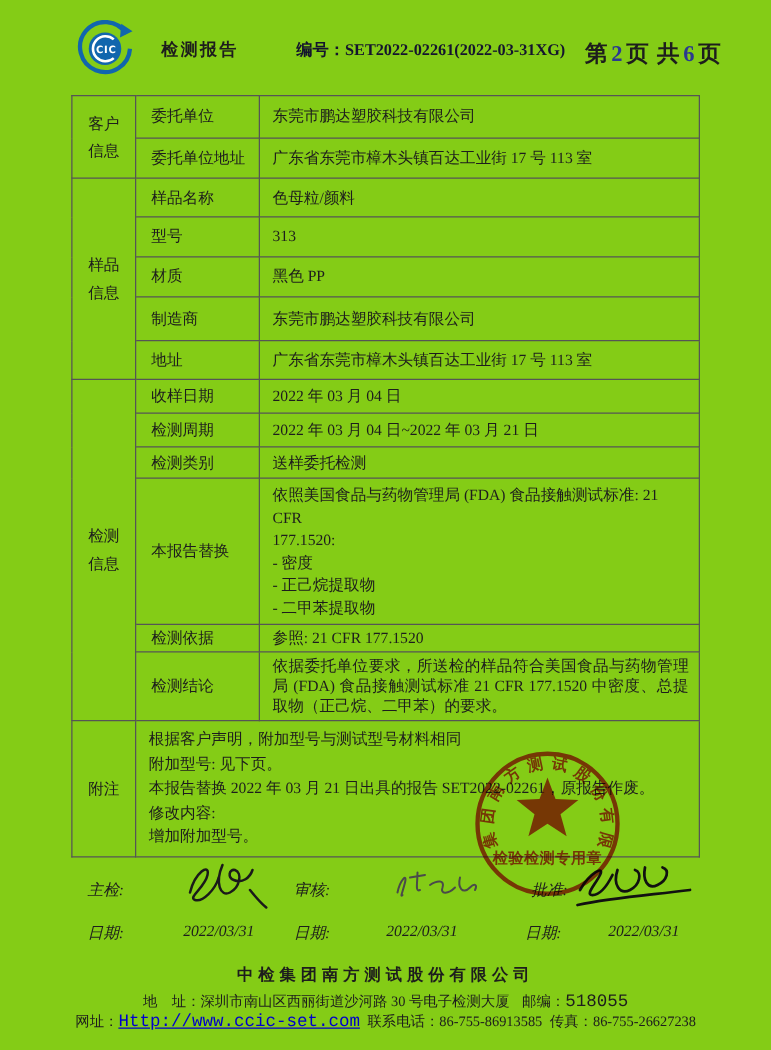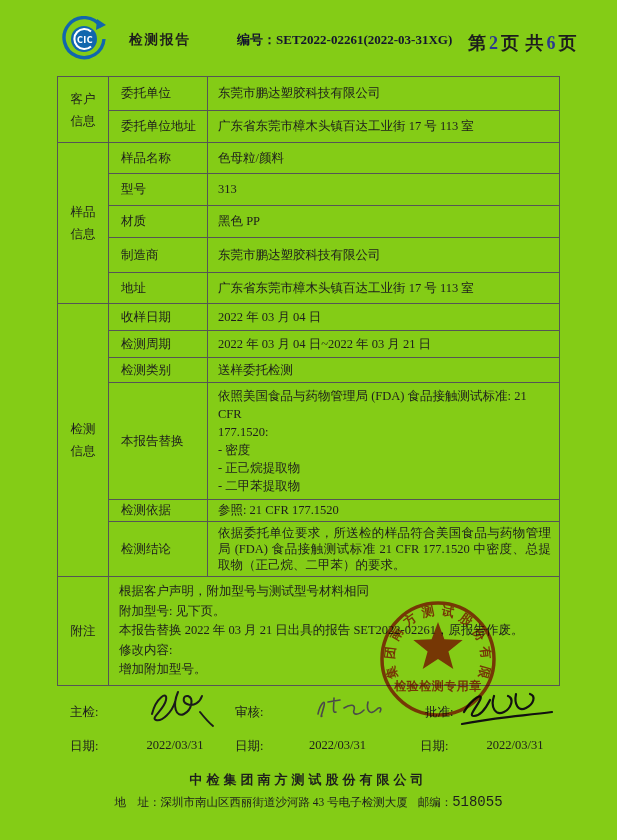--- a/index.html
+++ b/index.html
@@ -18,21 +18,21 @@
   table.report { position: absolute; left: 57px; top: 76px; width: 502px; border-collapse: collapse; table-layout: fixed; }
   table.report td { border: 1px solid #555; font-size: 12.5px; vertical-align: middle; }
   td.sec { text-align: center; white-space: pre-line; line-height: 22px; }
   td.lbl { padding-left: 12px; }
   td.val { padding-left: 10px; padding-right: 8px; }
   td.multiline { white-space: pre-line; line-height: 18px; padding-top: 4px; padding-bottom: 4px; }
   td.justify { text-align: justify; line-height: 16px; padding-top: 3px; padding-bottom: 3px; }
   td.notes { white-space: pre-line; line-height: 19.5px; padding-top: 5px; padding-bottom: 5px; vertical-align: top; }
 
   
-  .sign-area { position: absolute; left: 0; top: 692px; width: 507px; height: 70px; z-index: 2; }
+  .sign-area { position: absolute; left: 0; top: 692px; width: 507px; height: 70px; z-index: 2; font-style: italic; }
   .sig-block { position: absolute; height: 70px; }
   .sig-block .role { position: absolute; left: 0; top: 12px; font-size: 12.5px; }
   .sig-block .scribble { position: absolute; }
   .sig-block .date-label { position: absolute; left: 0; top: 46px; font-size: 12.5px; }
   .sig-block .date-val { position: absolute; top: 46px; font-size: 12.5px; text-align: center; }
   .b1 { left: 70px; width: 160px; }
   .b2 { left: 235px; width: 160px; }
   .b3 { left: 420px; width: 136px; }
   .b1 .date-val { left: 50px; width: 110px; }
   .b2 .date-val { left: 45px; width: 115px; }
@@ -196,16 +196,17 @@
     <polygon fill="#e02a1c" points="61,24 67.4,41.2 85.7,42 71.4,53.4 76.3,71 61,60.9 45.7,71 50.6,53.4 36.3,42 54.6,41.2"></polygon>
     <path id="sealArc" d="M 23 83 A 44 44 0 1 1 99 83" fill="none"></path>
     <text fill="#dd2b1c" font-size="12.5">
       <textPath href="#sealArc" startOffset="50%" text-anchor="middle" textLength="248" lengthAdjust="spacing">中检集团南方测试股份有限公司</textPath>
     </text>
     <text x="61" y="92" text-anchor="middle" fill="#dd2b1c" font-size="12" letter-spacing="0.5">检验检测专用章</text>
   </svg>
 
   <div class="footer">
     <div class="company">中检集团南方测试股份有限公司</div>
-    <div class="line"><span>地　址：</span><span>深圳市南山区西丽街道沙河路 43 号电子检测大厦</span><span class="sp"></span><span>邮编：</span><span class="mono">518055</span></div>
+    <div class="line"><span>地　址：</span><span>深圳市南山区西丽街道沙河路 30 号电子检测大厦</span><span class="sp"></span><span>邮编：</span><span class="mono">518055</span></div>
+    <div class="line"><span>网址：</span><a class="mono link">Http://www.ccic-set.com</a><span class="sp" style="width:6px"></span><span>联系电话：</span><span>86-755-86913585</span><span class="sp" style="width:6px"></span><span>传真：</span><span>86-755-26627238</span></div>
   </div>
 
 </div>
 
 </body></html>

